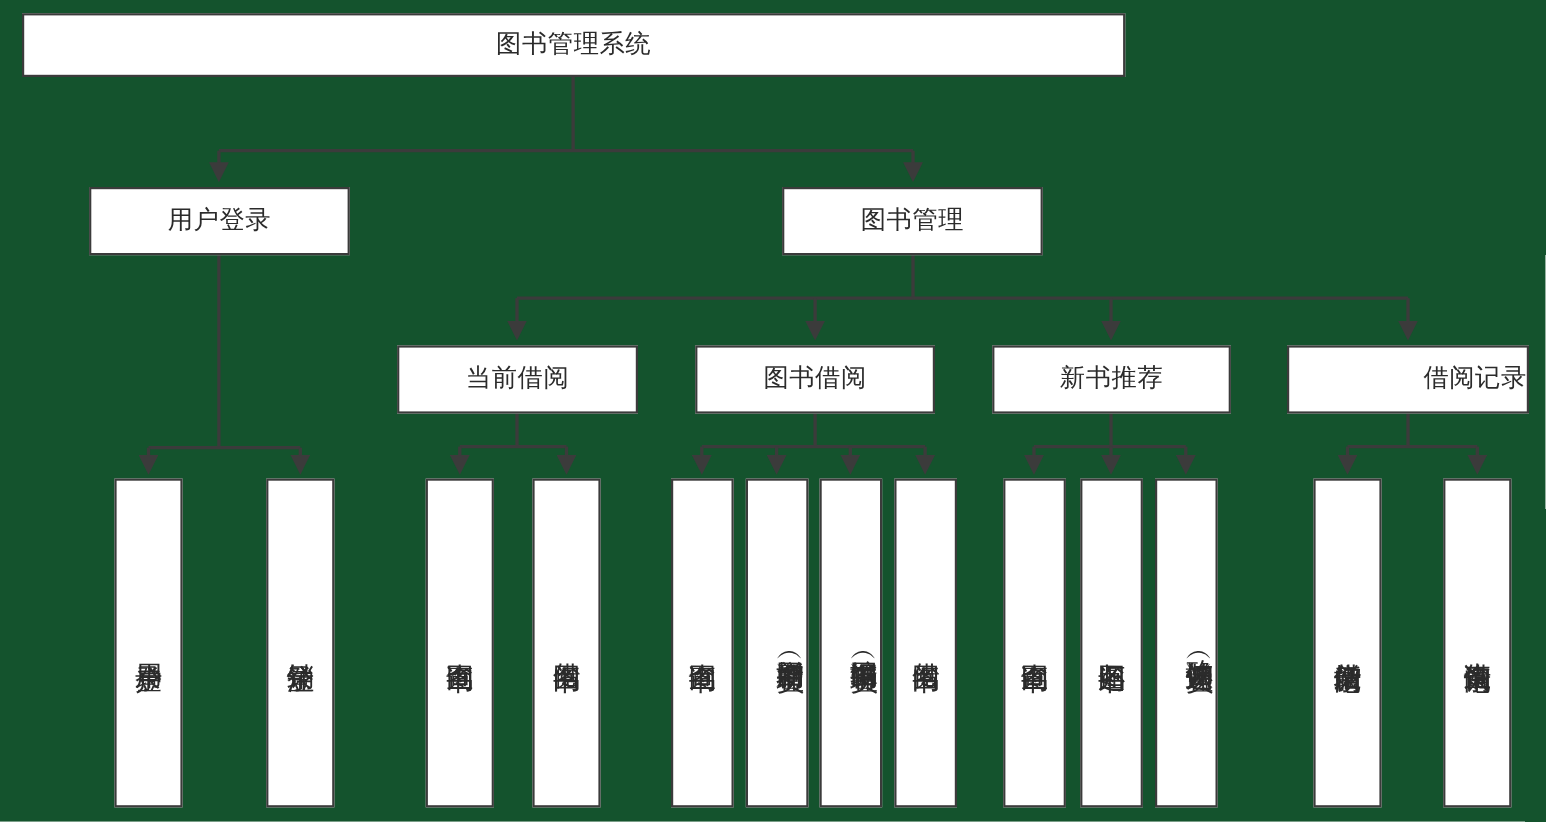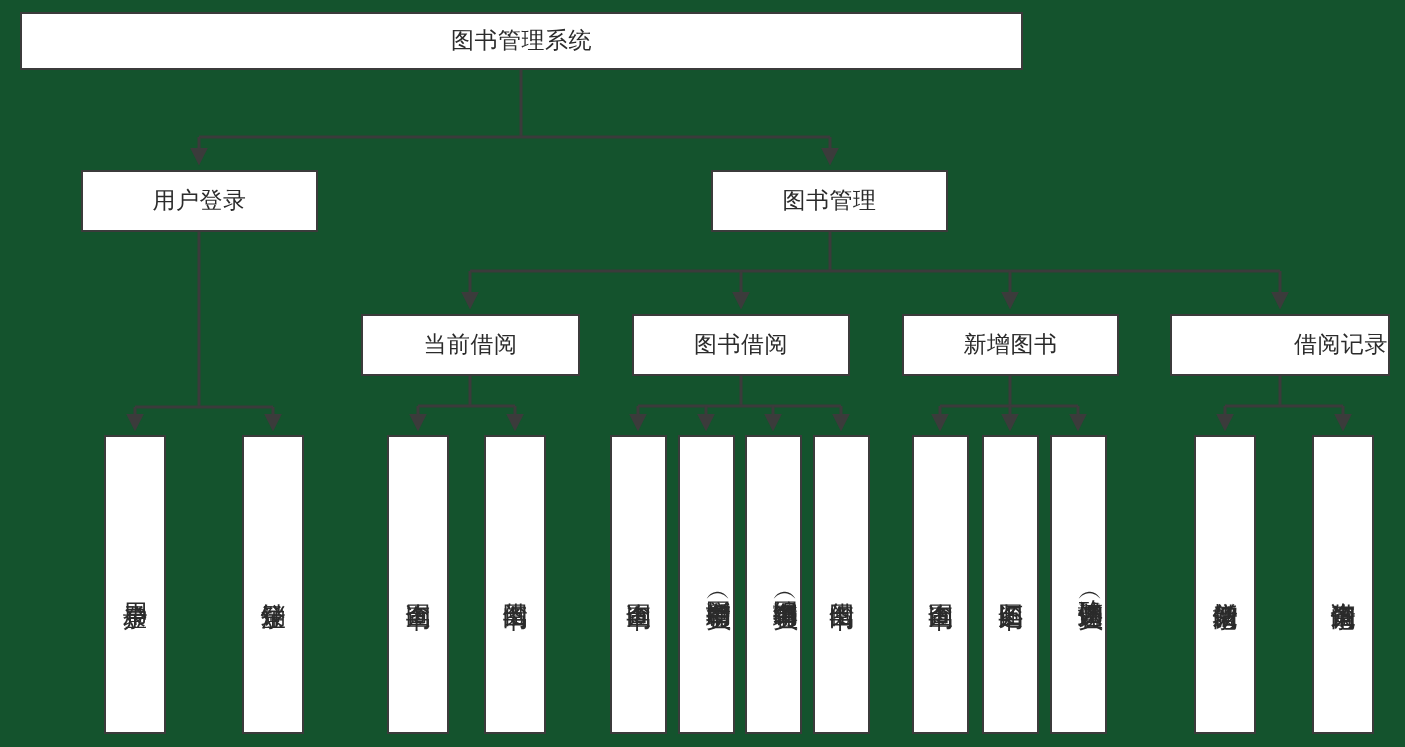--- a/index.html
+++ b/index.html
@@ -134,21 +134,21 @@
     <span>图书管理</span>
   </div>
 
   <div class="node horiz" style="left:361px; top:314px; width:219px; height:62px;">
     <span>当前借阅</span>
   </div>
   <div class="node horiz" style="left:632px; top:314px; width:218px; height:62px;">
     <span>图书借阅</span>
   </div>
   <div class="node horiz" style="left:902px; top:314px; width:217px; height:62px;">
-    <span>新增图书</span>
+    <span>新书推荐</span>
   </div>
   <div class="node horiz" style="left:1170px; top:314px; width:220px; height:62px;justify-content:flex-end;">
     <span>借阅记录</span>
   </div>
 
   <div class="node vert" style="left:104px; top:435px; width:62px; height:299px;">
     <span class="vtext">用户登录</span>
   </div>
   <div class="node vert" style="left:242px; top:435px; width:62px; height:299px;">
     <span class="vtext">注销登录</span>

